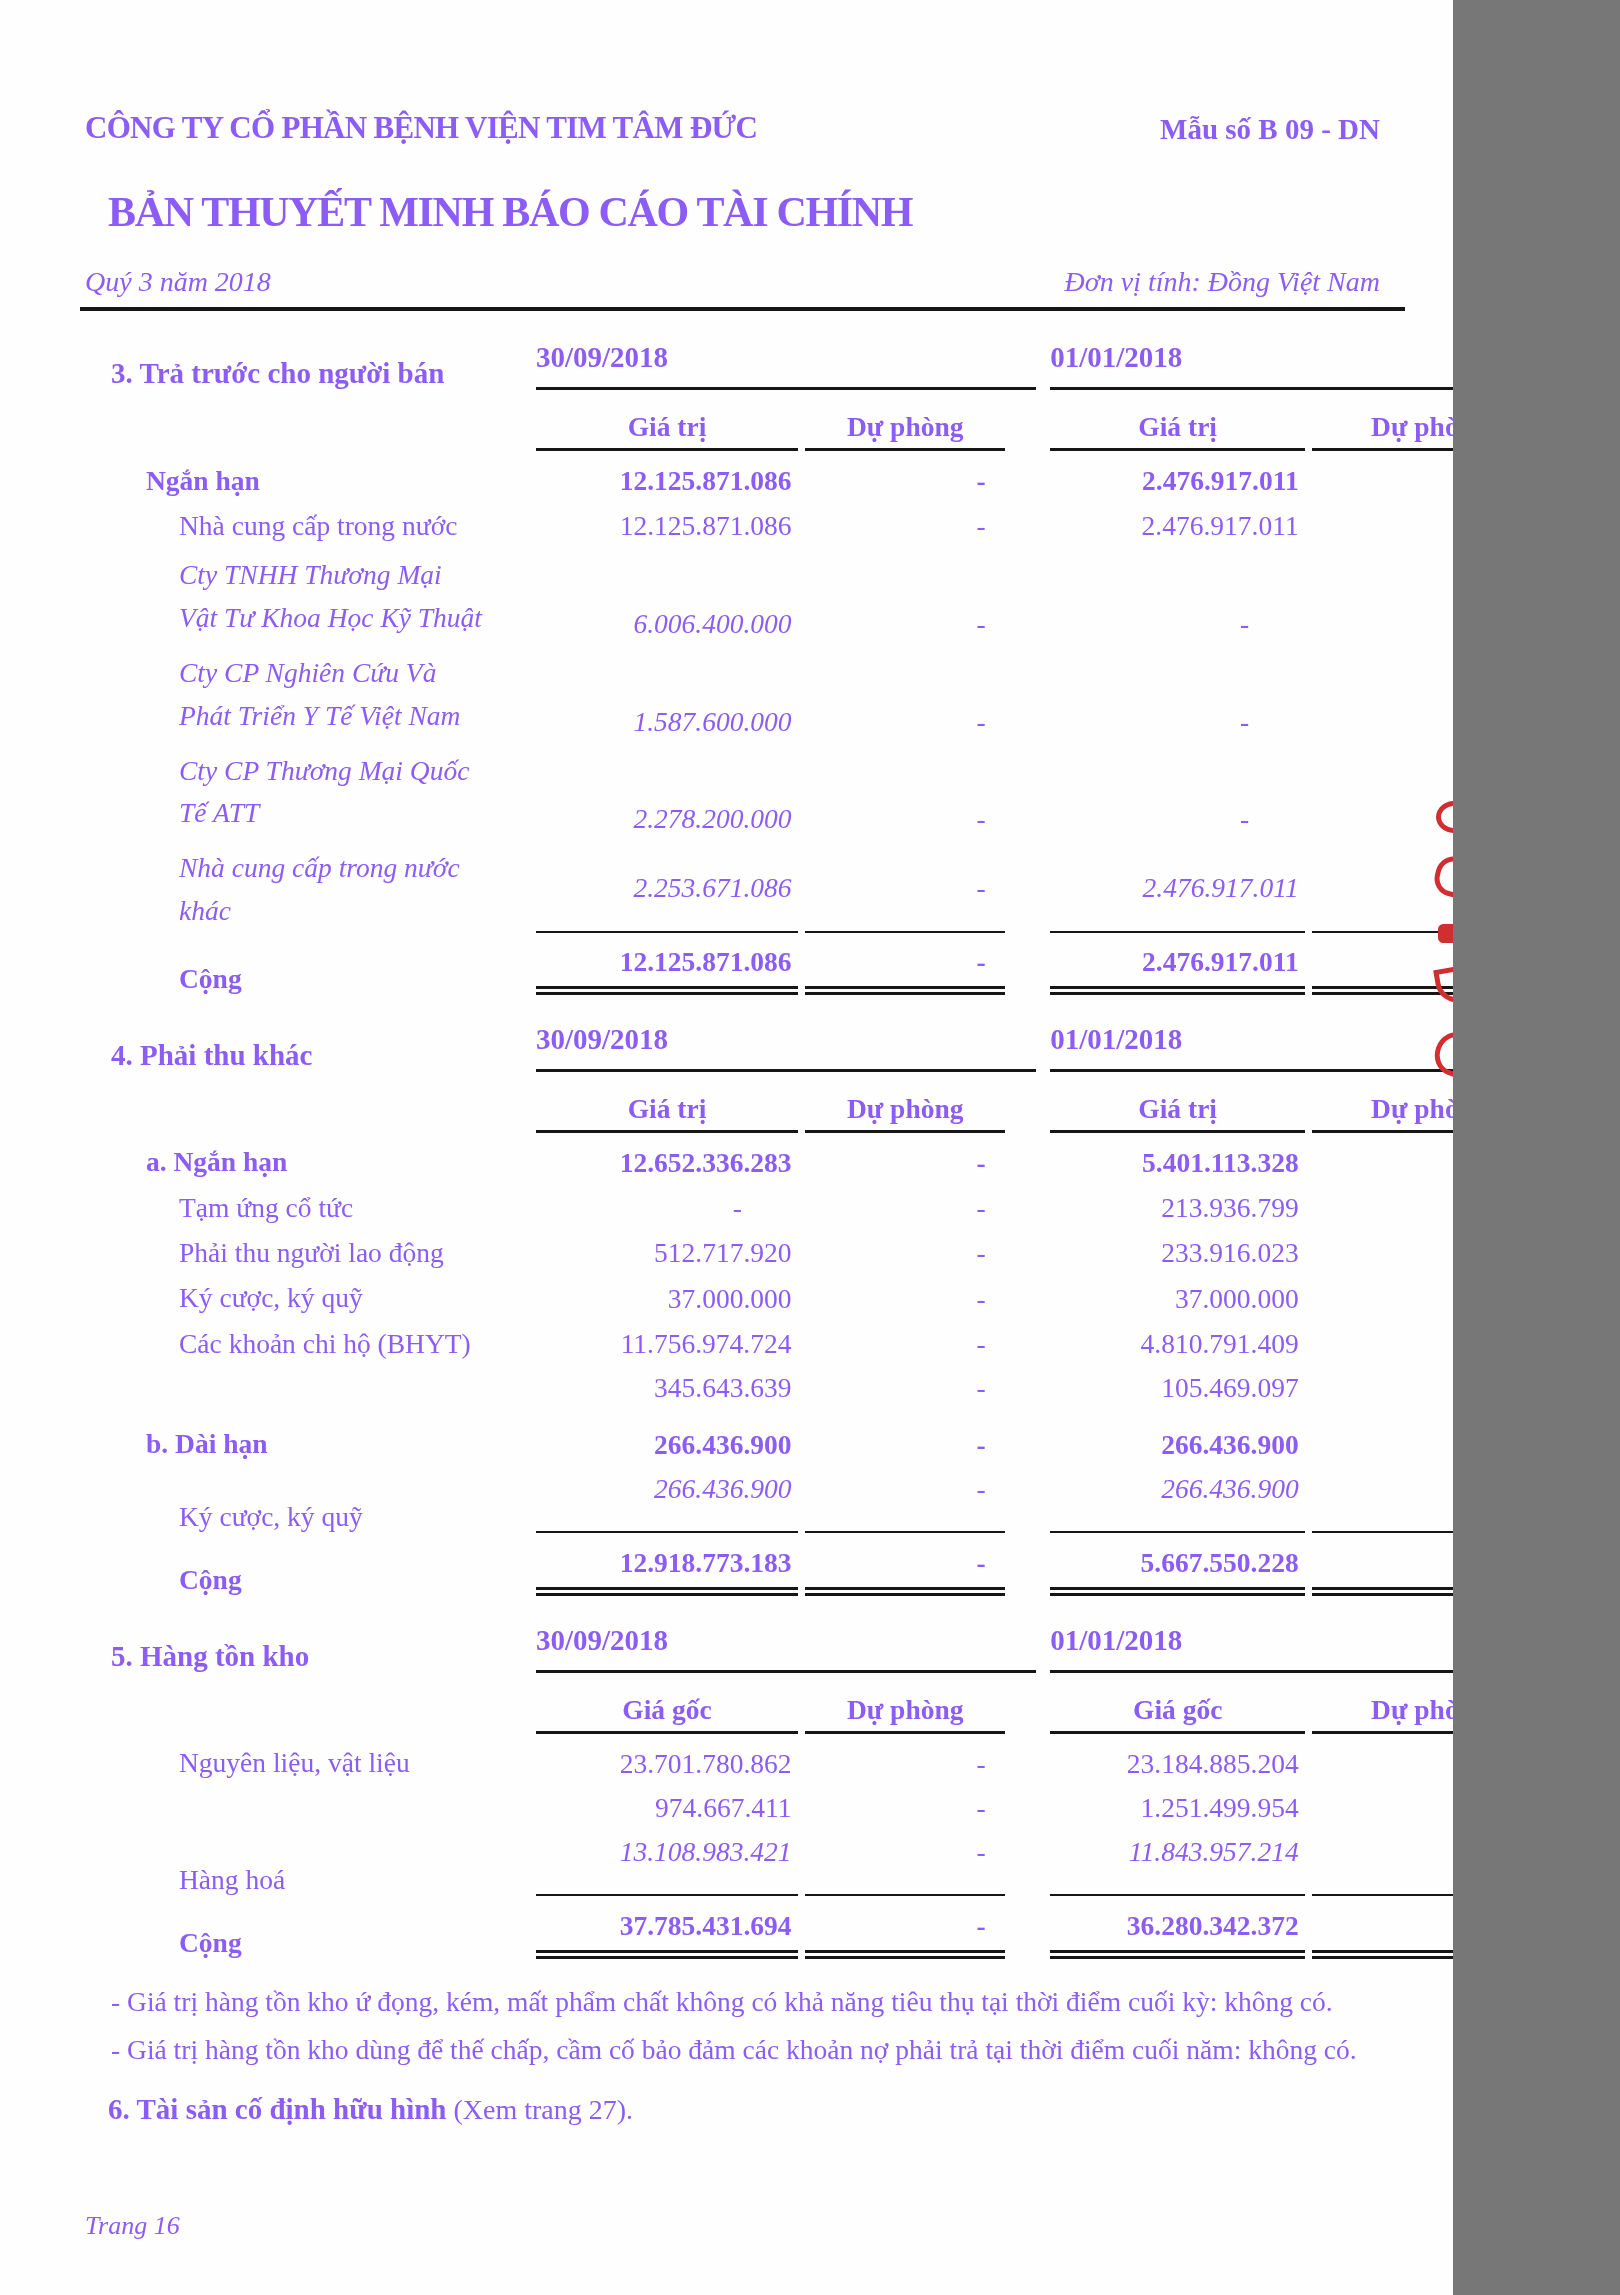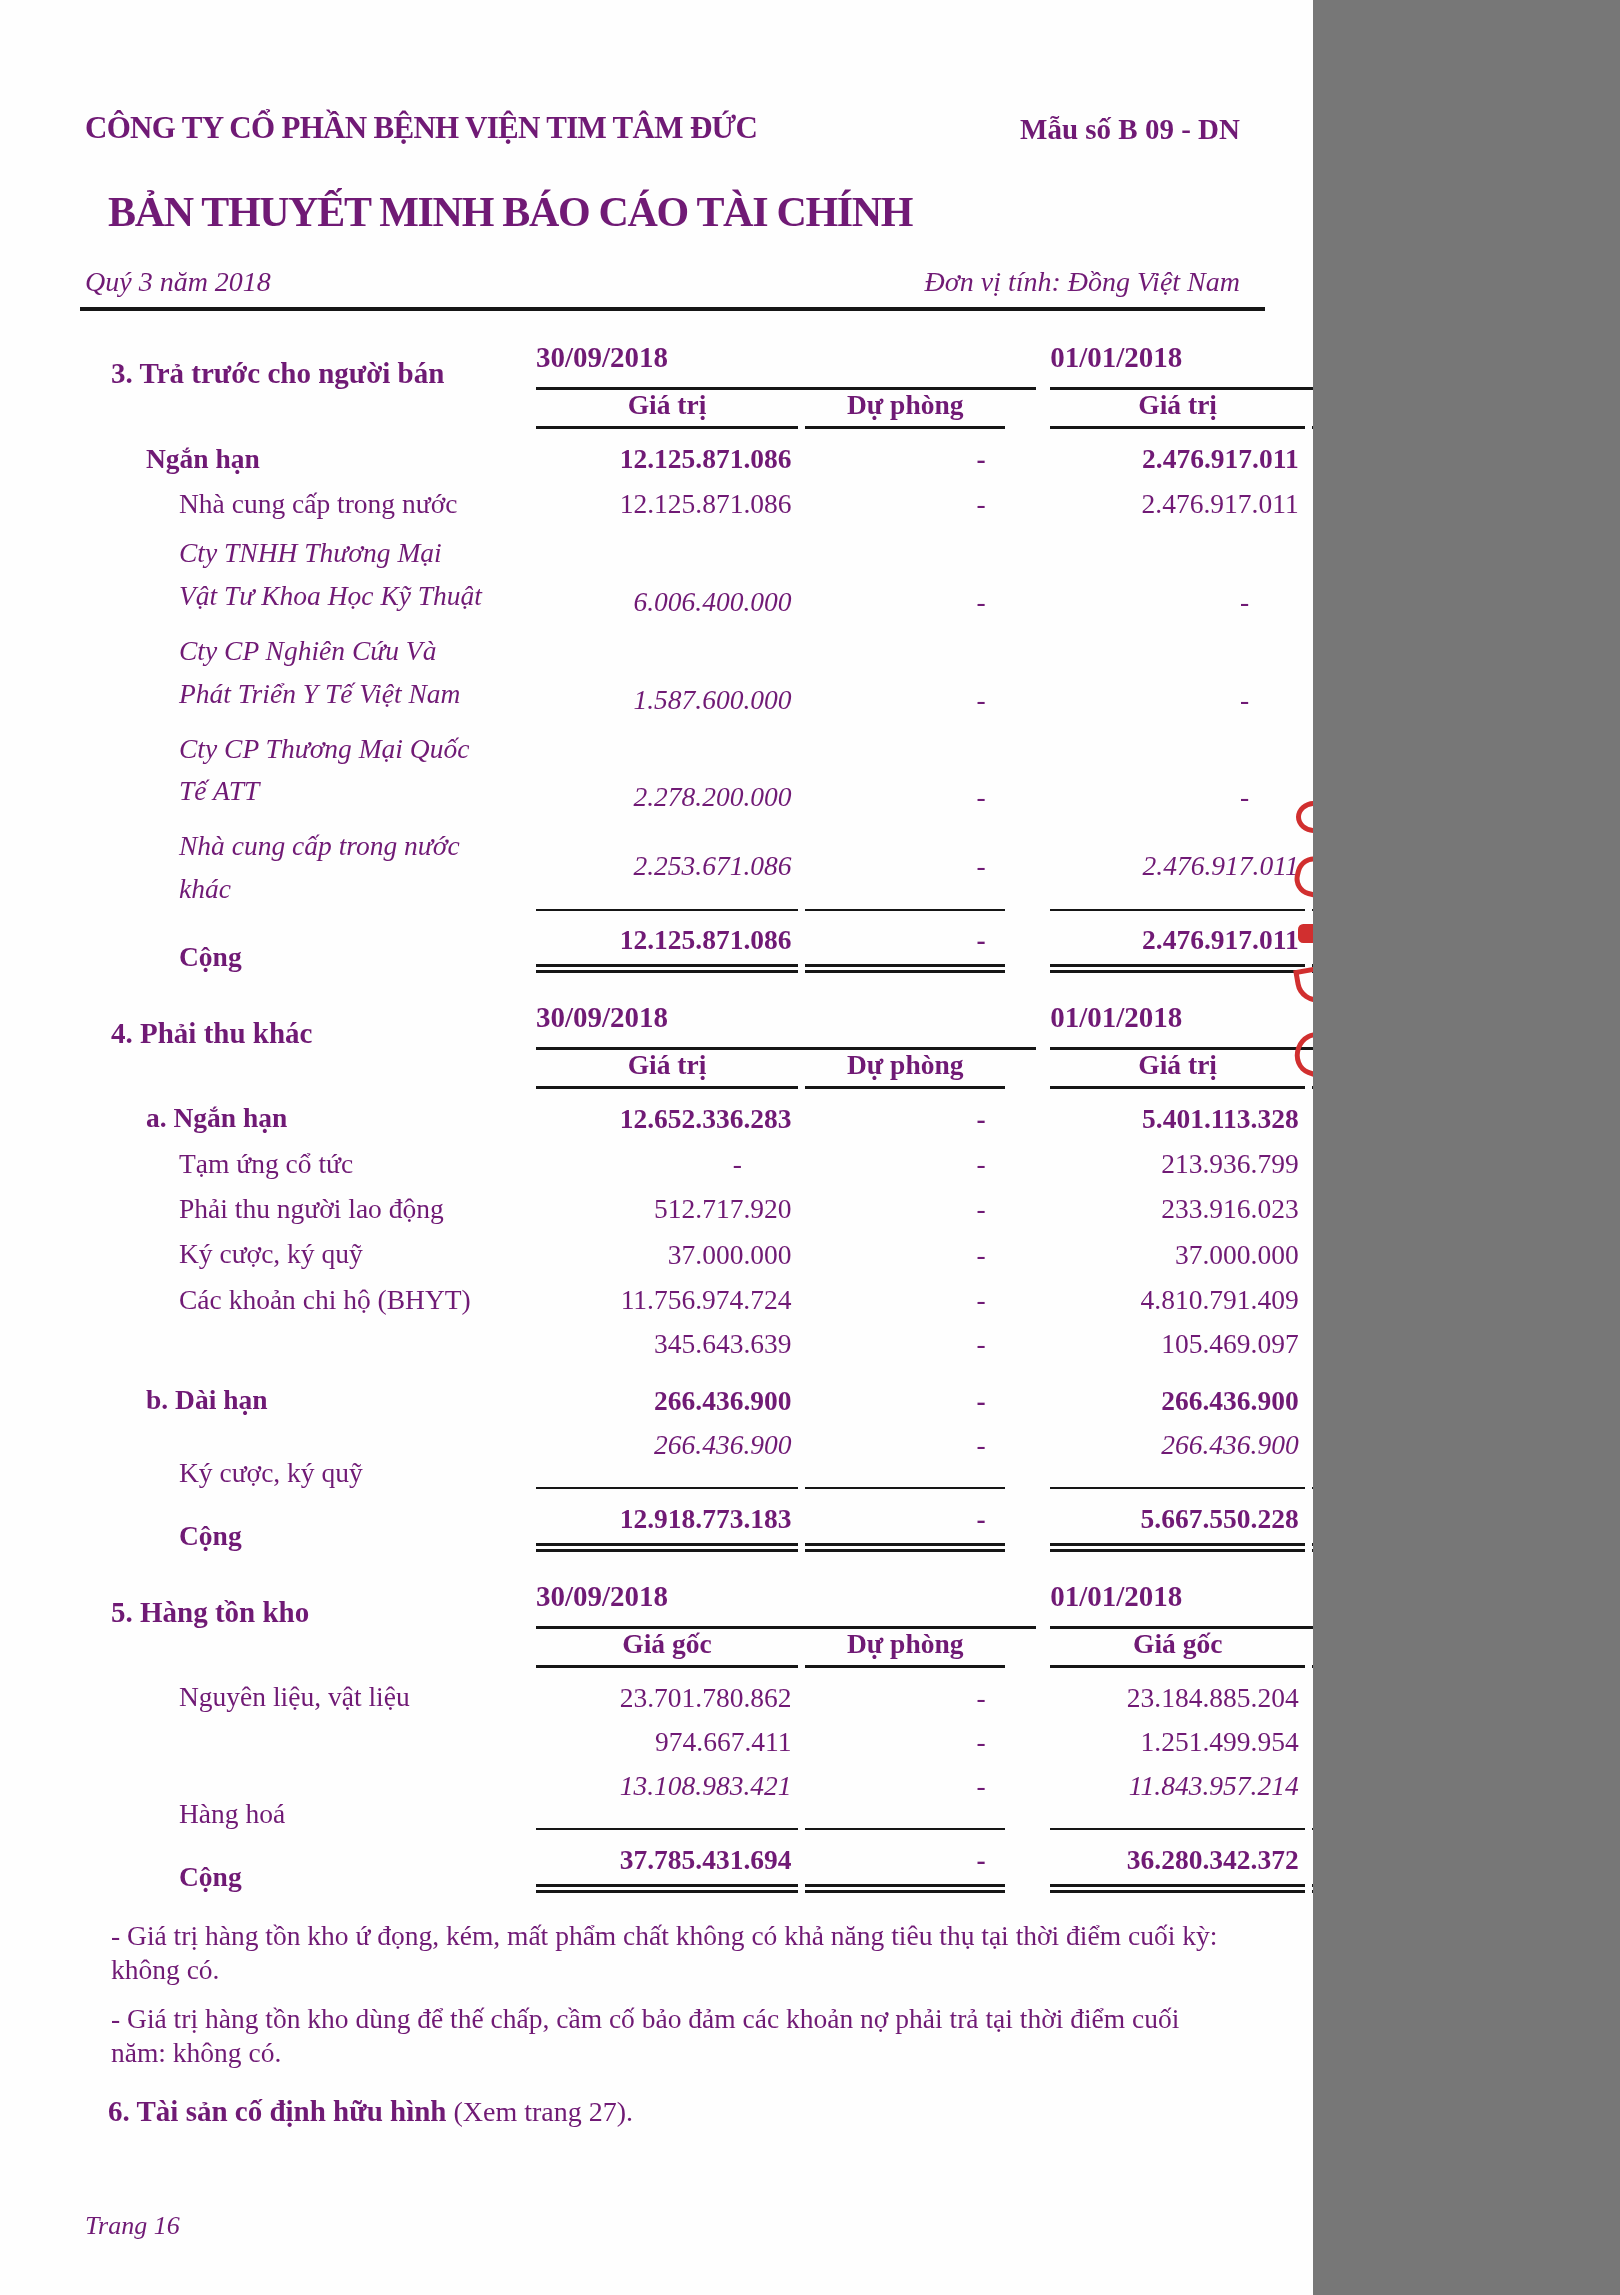--- a/index.html
+++ b/index.html
@@ -1,18 +1,18 @@
 <!DOCTYPE html>
 <html style="font-size:10.5px"><head>
 <meta charset="utf-8">
 <style>
   html,body{margin:0;padding:0;background:#777;}
   .page{
-    width:1313px;height:2295px;position:relative;overflow:hidden;
-    background:#fefefe;color:#701a75;
+    width:1453px;height:2295px;position:relative;overflow:hidden;
+    background:#fefefe;color:#8b5cf6;
     font-family:"Liberation Serif","DejaVu Serif",serif;
     font-size:27.5px;
   }
   
   .doc-header{display:flex;justify-content:space-between;align-items:flex-end;
     padding:110px 73px 0 85px;}
   .company{font-weight:bold;font-size:31px;letter-spacing:-0.7px;}
   .form-no{font-weight:bold;font-size:29px;}
   .doc-title{margin:42px 0 0 108px;font-weight:bold;font-size:42px;letter-spacing:-1.3px;font-family:Liberation Serif, serif;}
   .period-row{display:flex;justify-content:space-between;align-items:baseline;
@@ -38,21 +38,21 @@
   .cg{padding-top:13.8px;}
   .cg .num{border-bottom:9.2px double #161616;padding-bottom:7.9px;}
   .pt-lg{padding-top:23.6px;}
   
   .sect-title{grid-column:1;font-weight:bold;font-size:29px;padding-left:26px;line-height:1.1;}
   .dh{text-align:left;font-weight:bold;font-size:29px;border-bottom:3.3px solid #161616;
     padding-bottom:13px;line-height:1.1;}
   .dh1{grid-column:2/5;margin-right:-31px;}
   .dh2{grid-column:6/9;margin-right:-29.5px;}
   .ch{text-align:center;font-weight:bold;border-bottom:3.3px solid #161616;
-    padding-bottom:5.9px;line-height:1.1;}
+    padding-bottom:5.9px;padding-top:22px;line-height:1.1;}
   .thead{padding-top:0;}
   
   .note{margin:26px 73px 0 111px;line-height:1.25;}
   .note.second{margin-top:14.4px;}
   .h6-line{margin:25px 73px 0 108px;font-size:28px;}
   .h6-line .bold{font-weight:bold;font-size:29px;}
   .doc-footer{position:absolute;left:85px;right:73px;bottom:54px;
     display:flex;justify-content:space-between;font-style:italic;font-size:26px;}
   .doc-footer .fnote{padding-left:56px;}
   .doc-footer .fpage{padding-right:88px;}

